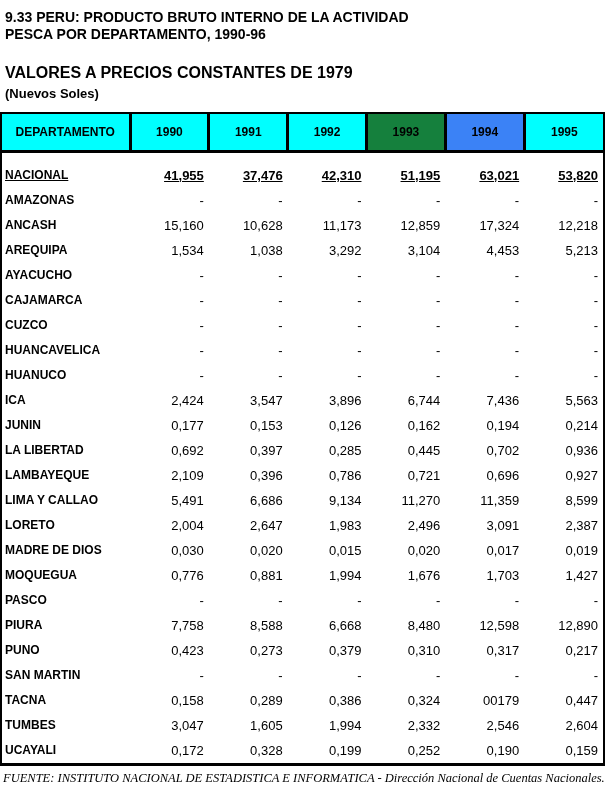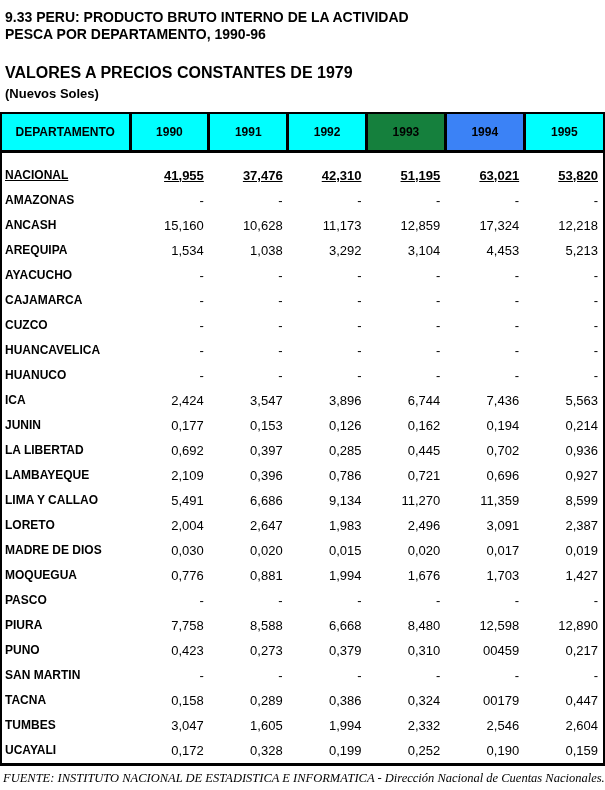--- a/index.html
+++ b/index.html
@@ -304,21 +304,21 @@
     <td class="val"><span>8,480</span></td>
     <td class="val"><span>12,598</span></td>
     <td class="val"><span>12,890</span></td>
   </tr>
           <tr>
     <td class="dept"><span>PUNO</span></td>
     <td class="val"><span>0,423</span></td>
     <td class="val"><span>0,273</span></td>
     <td class="val"><span>0,379</span></td>
     <td class="val"><span>0,310</span></td>
-    <td class="val"><span>00459</span></td>
+    <td class="val"><span>0,317</span></td>
     <td class="val"><span>0,217</span></td>
   </tr>
           <tr>
     <td class="dept"><span>SAN MARTIN</span></td>
     <td class="val"><span>-</span></td>
     <td class="val"><span>-</span></td>
     <td class="val"><span>-</span></td>
     <td class="val"><span>-</span></td>
     <td class="val"><span>-</span></td>
     <td class="val"><span>-</span></td>

